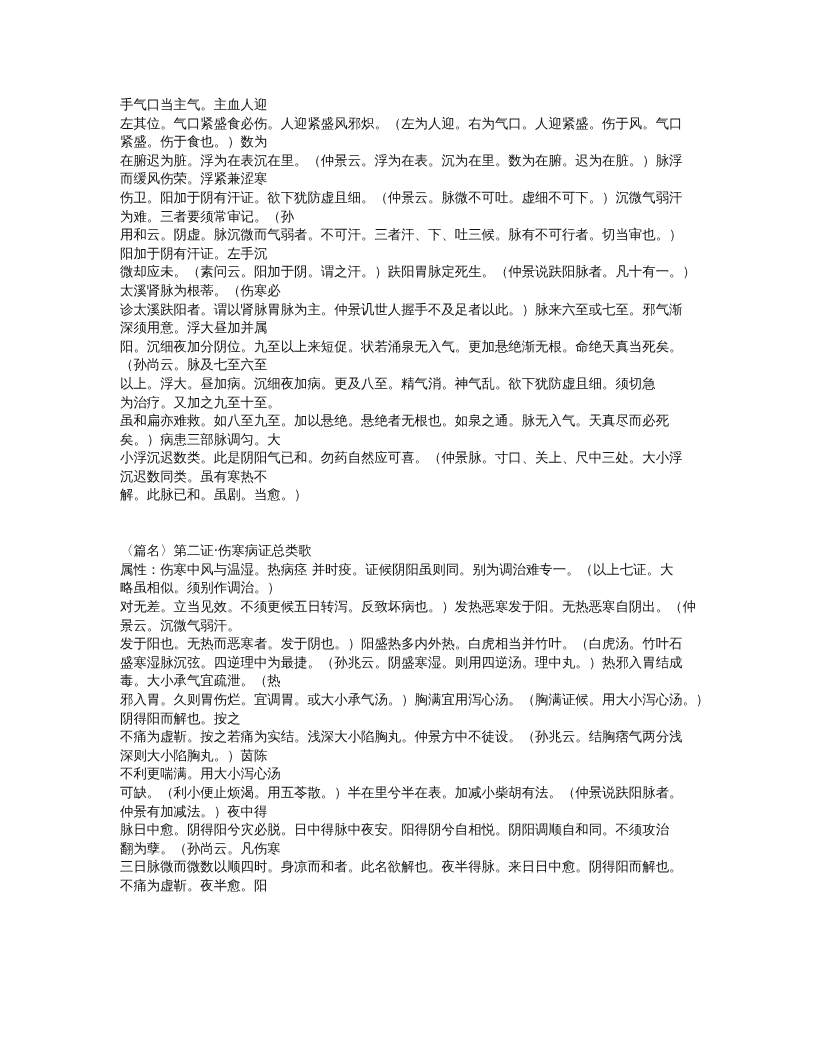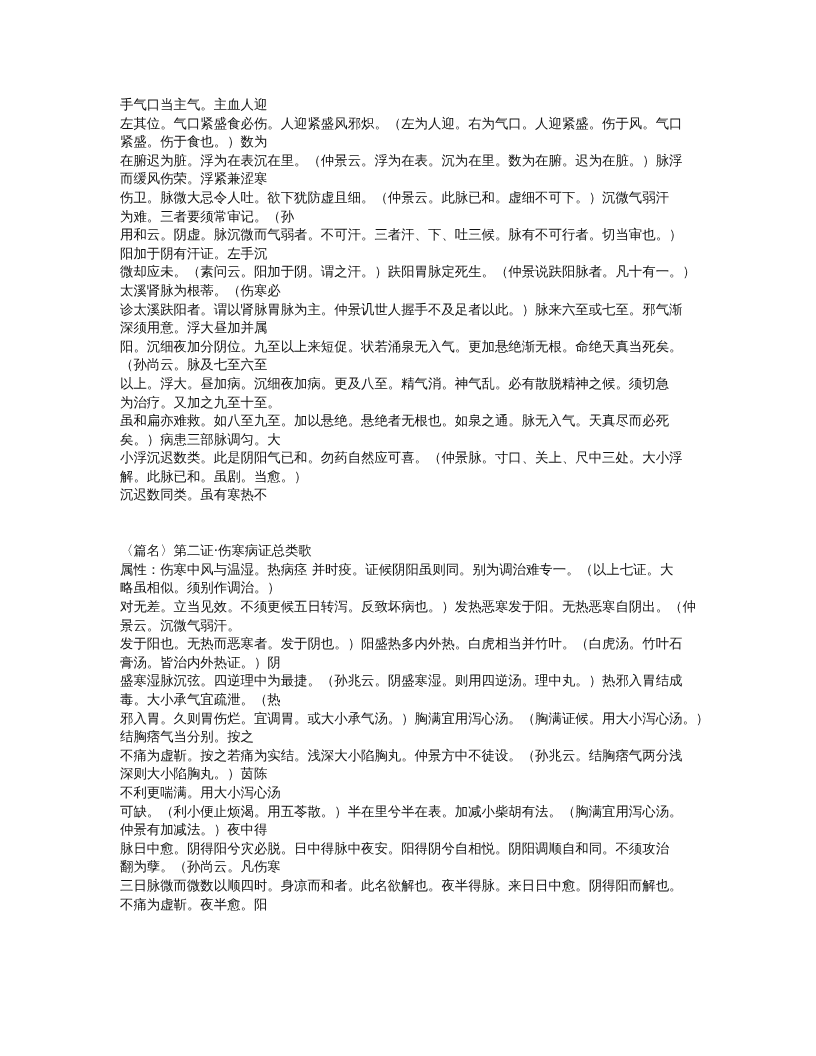--- a/index.html
+++ b/index.html
@@ -38,58 +38,57 @@
 </head>
 <body>
 
 <div class="page">
   <div>
     <p class="line">手气口当主气。主血人迎</p>
     <p class="line">左其位。气口紧盛食必伤。人迎紧盛风邪炽。（左为人迎。右为气口。人迎紧盛。伤于风。气口</p>
     <p class="line">紧盛。伤于食也。）数为</p>
     <p class="line">在腑迟为脏。浮为在表沉在里。（仲景云。浮为在表。沉为在里。数为在腑。迟为在脏。）脉浮</p>
     <p class="line">而缓风伤荣。浮紧兼涩寒</p>
-    <p class="line">伤卫。脉微大忌令人吐。欲下犹防虚且细。（仲景云。此脉已和。虚细不可下。）沉微气弱汗</p>
+    <p class="line">伤卫。阳加于阴有汗证。欲下犹防虚且细。（仲景云。脉微不可吐。虚细不可下。）沉微气弱汗</p>
     <p class="line">为难。三者要须常审记。（孙</p>
     <p class="line">用和云。阴虚。脉沉微而气弱者。不可汗。三者汗、下、吐三候。脉有不可行者。切当审也。）</p>
     <p class="line">阳加于阴有汗证。左手沉</p>
     <p class="line">微却应未。（素问云。阳加于阴。谓之汗。）趺阳胃脉定死生。（仲景说趺阳脉者。凡十有一。）</p>
     <p class="line">太溪肾脉为根蒂。（伤寒必</p>
     <p class="line">诊太溪趺阳者。谓以肾脉胃脉为主。仲景讥世人握手不及足者以此。）脉来六至或七至。邪气渐</p>
     <p class="line">深须用意。浮大昼加并属</p>
     <p class="line">阳。沉细夜加分阴位。九至以上来短促。状若涌泉无入气。更加悬绝渐无根。命绝天真当死矣。</p>
     <p class="line">（孙尚云。脉及七至六至</p>
-    <p class="line">以上。浮大。昼加病。沉细夜加病。更及八至。精气消。神气乱。必有散脱精神之候。须切急</p>
+    <p class="line">以上。浮大。昼加病。沉细夜加病。更及八至。精气消。神气乱。欲下犹防虚且细。须切急</p>
     <p class="line">为治疗。又加之九至十至。</p>
     <p class="line">虽和扁亦难救。如八至九至。加以悬绝。悬绝者无根也。如泉之通。脉无入气。天真尽而必死</p>
     <p class="line">矣。）病患三部脉调匀。大</p>
     <p class="line">小浮沉迟数类。此是阴阳气已和。勿药自然应可喜。（仲景脉。寸口、关上、尺中三处。大小浮</p>
+    <p class="line">沉迟数同类。虽有寒热不</p>
     <p class="line">解。此脉已和。虽剧。当愈。）</p>
-    <p class="line">沉迟数同类。虽有寒热不</p>
   </div>
 
   <div class="section-gap"></div>
   <div class="blank"></div>
 
   <p class="line">〈篇名〉第二证·伤寒病证总类歌</p>
 
   <div>
     <p class="line">属性：伤寒中风与温湿。热病痉 并时疫。证候阴阳虽则同。别为调治难专一。（以上七证。大</p>
     <p class="line">略虽相似。须别作调治。）</p>
     <p class="line">对无差。立当见效。不须更候五日转泻。反致坏病也。）发热恶寒发于阳。无热恶寒自阴出。（仲</p>
     <p class="line">景云。沉微气弱汗。</p>
     <p class="line">发于阳也。无热而恶寒者。发于阴也。）阳盛热多内外热。白虎相当并竹叶。（白虎汤。竹叶石</p>
-    <p class="line">膏汤。皆治内外热证。）阴</p>
     <p class="line">盛寒湿脉沉弦。四逆理中为最捷。（孙兆云。阴盛寒湿。则用四逆汤。理中丸。）热邪入胃结成</p>
     <p class="line">毒。大小承气宜疏泄。（热</p>
     <p class="line">邪入胃。久则胃伤烂。宜调胃。或大小承气汤。）胸满宜用泻心汤。（胸满证候。用大小泻心汤。）</p>
-    <p class="line">结胸痞气当分别。按之</p>
+    <p class="line">阴得阳而解也。按之</p>
     <p class="line">不痛为虚靳。按之若痛为实结。浅深大小陷胸丸。仲景方中不徒设。（孙兆云。结胸痞气两分浅</p>
     <p class="line">深则大小陷胸丸。）茵陈</p>
     <p class="line">不利更喘满。用大小泻心汤</p>
-    <p class="line">可缺。（利小便止烦渴。用五苓散。）半在里兮半在表。加减小柴胡有法。（胸满宜用泻心汤。</p>
+    <p class="line">可缺。（利小便止烦渴。用五苓散。）半在里兮半在表。加减小柴胡有法。（仲景说趺阳脉者。</p>
     <p class="line">仲景有加减法。）夜中得</p>
     <p class="line">脉日中愈。阴得阳兮灾必脱。日中得脉中夜安。阳得阴兮自相悦。阴阳调顺自和同。不须攻治</p>
     <p class="line">翻为孽。（孙尚云。凡伤寒</p>
     <p class="line">三日脉微而微数以顺四时。身凉而和者。此名欲解也。夜半得脉。来日日中愈。阴得阳而解也。</p>
     <p class="line">不痛为虚靳。夜半愈。阳</p>
   </div>
 </div>
 
 </body></html>

